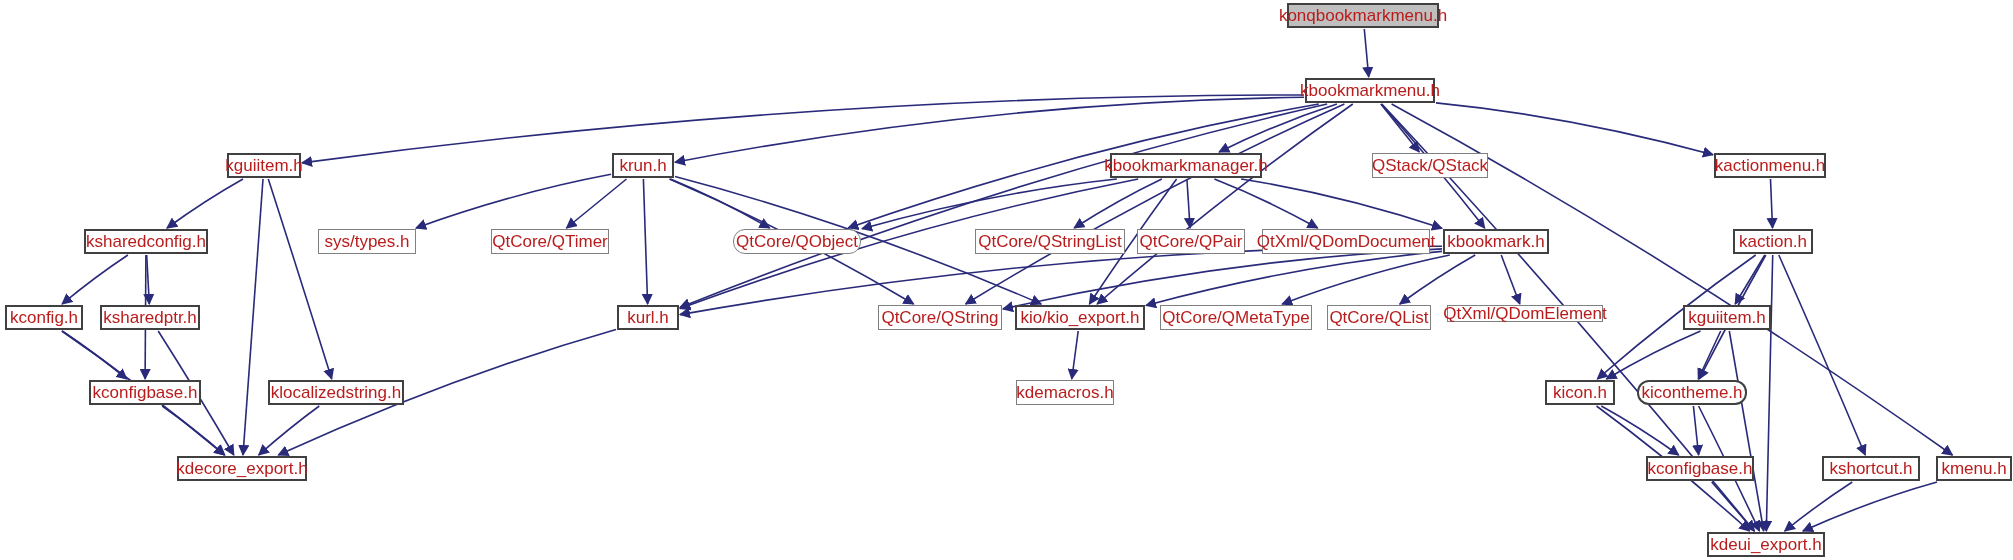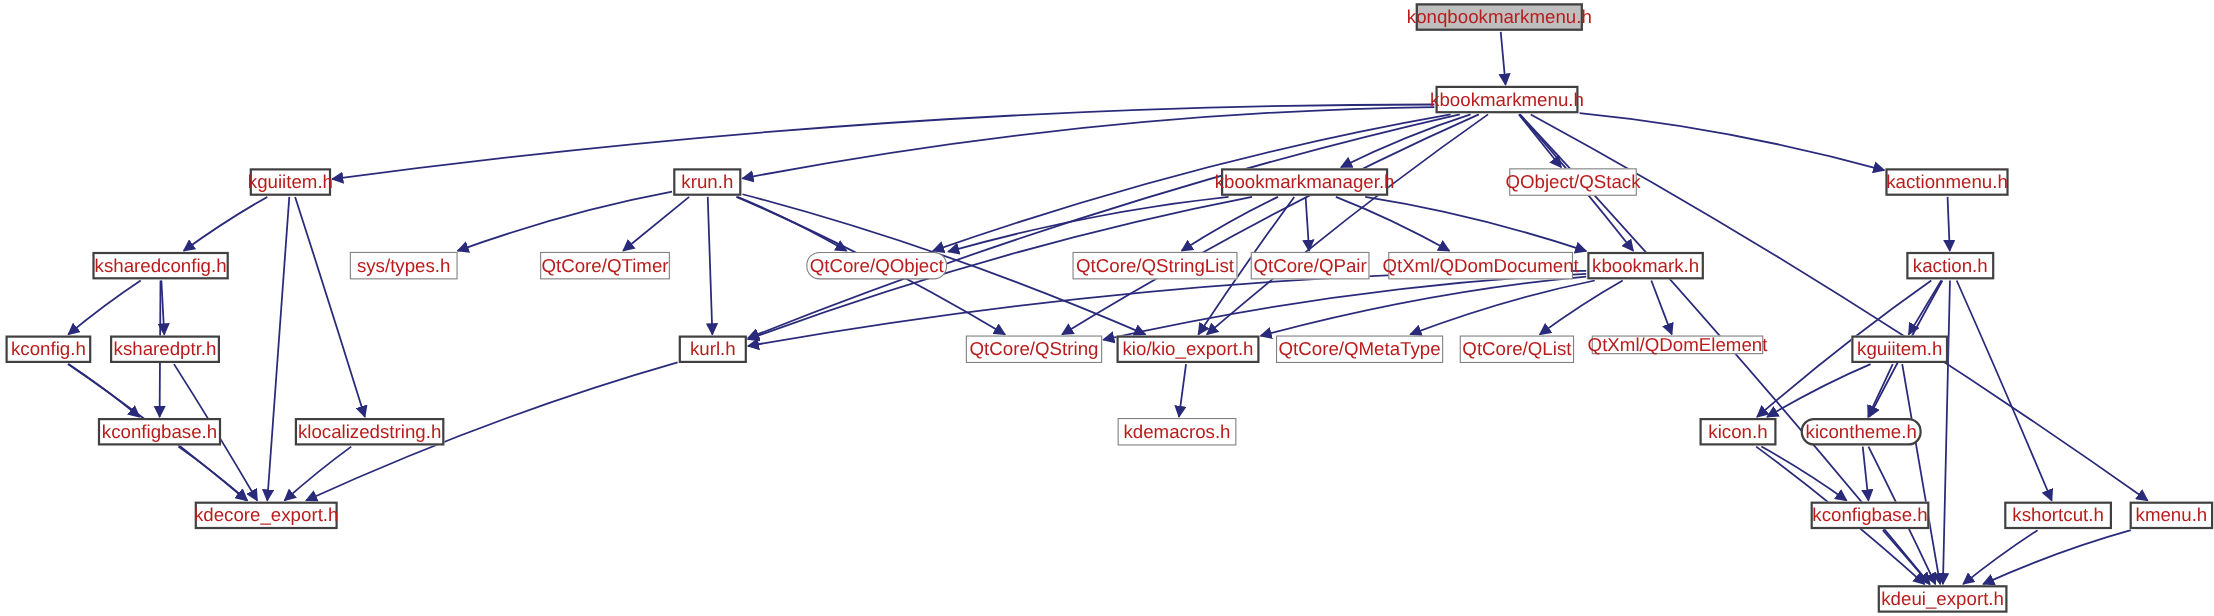--- a/index.html
+++ b/index.html
@@ -129,21 +129,21 @@
     <div class="node solid" style="left: 227px; top: 153px; width: 74px; height: 25px;">
       <span>kguiitem.h</span>
     </div>
     <div class="node solid" style="left: 612px; top: 153px; width: 62px; height: 25px;">
       <span>krun.h</span>
     </div>
     <div class="node solid" style="left: 1110px; top: 153px; width: 152px; height: 25px;">
       <span>kbookmarkmanager.h</span>
     </div>
     <div class="node light" style="left: 1372px; top: 153px; width: 116px; height: 25px;">
-      <span>QObject/QStack</span>
+      <span>QStack/QStack</span>
     </div>
     <div class="node solid" style="left: 1714px; top: 153px; width: 112px; height: 25px;">
       <span>kactionmenu.h</span>
     </div>
     <div class="node solid" style="left: 84px; top: 229px; width: 124px; height: 25px;">
       <span>ksharedconfig.h</span>
     </div>
     <div class="node light" style="left: 318px; top: 229px; width: 98px; height: 25px;">
       <span>sys/types.h</span>
     </div>
@@ -200,21 +200,21 @@
     </div>
     <div class="node solid" style="left: 268px; top: 380px; width: 136px; height: 25px;">
       <span>klocalizedstring.h</span>
     </div>
     <div class="node solid" style="left: 1545px; top: 380px; width: 70px; height: 25px;">
       <span>kicon.h</span>
     </div>
     <div class="node solid" style="left: 1637px; top: 380px; width: 110px; height: 25px; border-radius: 12px;">
       <span>kicontheme.h</span>
     </div>
-    <div class="node light" style="left: 1016px; top: 380px; width: 108px; height: 25px;">
+    <div class="node light" style="left: 1016px; top: 380px; width: 98px; height: 25px;">
       <span>kdemacros.h</span>
     </div>
     <div class="node solid" style="left: 1646px; top: 456px; width: 108px; height: 25px;">
       <span>kconfigbase.h</span>
     </div>
     <div class="node solid" style="left: 1822px; top: 456px; width: 98px; height: 25px;">
       <span>kshortcut.h</span>
     </div>
     <div class="node solid" style="left: 1936px; top: 456px; width: 76px; height: 25px;">
       <span>kmenu.h</span>

